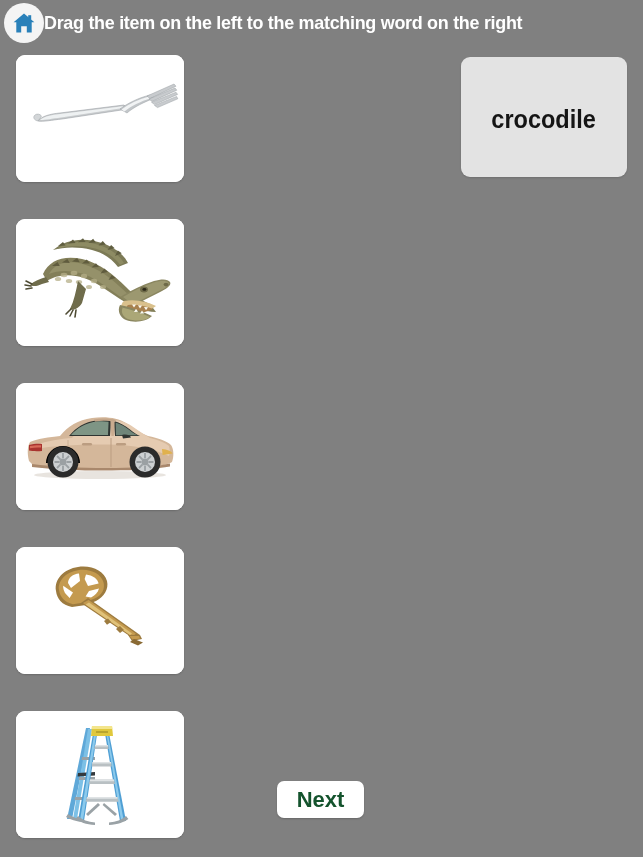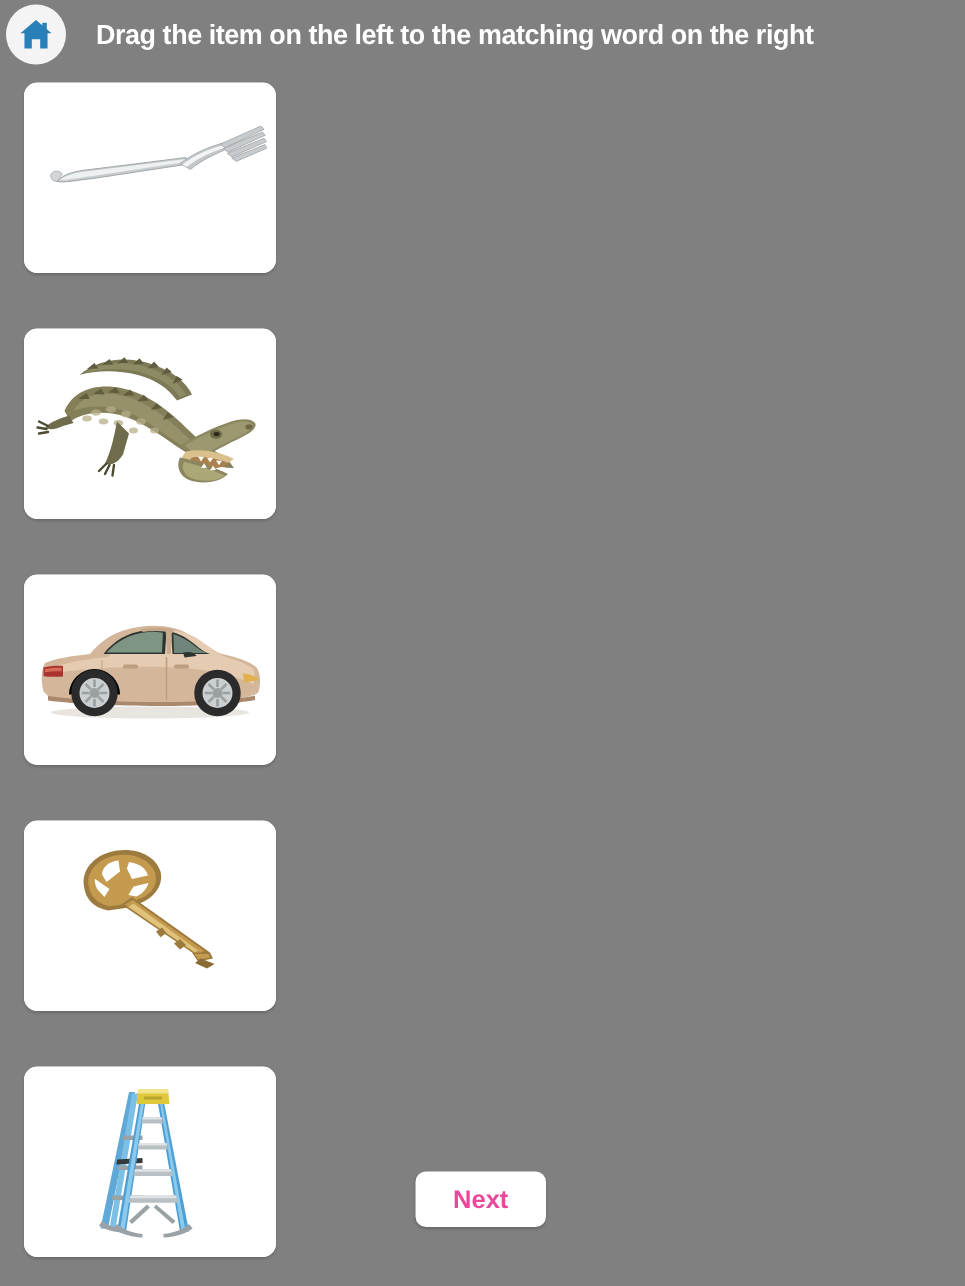--- a/index.html
+++ b/index.html
@@ -16,21 +16,21 @@
   }
 
   
   #header {
     position: absolute;
     left: 0; top: 0;
     width: 536px;
     height: 46px;
     display: flex;
     align-items: center;
-    gap: 20px;
+    gap: 0;
     padding-left: 4px;
     box-sizing: border-box;
   }
   #home-btn {
     width: 40px;
     height: 40px;
     border-radius: 50%;
     background: #f4f4f4;
     display: flex;
     align-items: center;
@@ -113,22 +113,22 @@
     height: 37px;
     background: #ffffff;
     border-radius: 7px;
     display: flex;
     align-items: center;
     justify-content: center;
     box-shadow: 0 1px 2px rgba(0,0,0,0.2);
     cursor: pointer;
   }
   #next-label {
-    color: #ec4899;
-    font-size: 17px;
+    color: #14532d;
+    font-size: 22px;
     font-weight: bold;
     font-family: "Liberation Sans", sans-serif;
   }
 </style>
 </head>
 <body>
 
 <div id="header">
   <div id="home-btn">
     <span>
@@ -403,17 +403,20 @@
           <path d="M88 92 L101 103 L99 105 L86.6 94 Z" fill="#9aa2a6"></path>
           <path d="M82 92 L70 103 L72 105 L84 94 Z" fill="#9aa2a6"></path>
         </g>
       </svg>
     </span>
   </div>
 
 </div>
 
 <div id="right-col">
+  <div class="word-card">
+    <span class="word-label">crocodile</span>
+  </div>
 </div>
 
 <div id="next-btn">
   <span id="next-label">Next</span>
 </div>
 
 </body></html>

